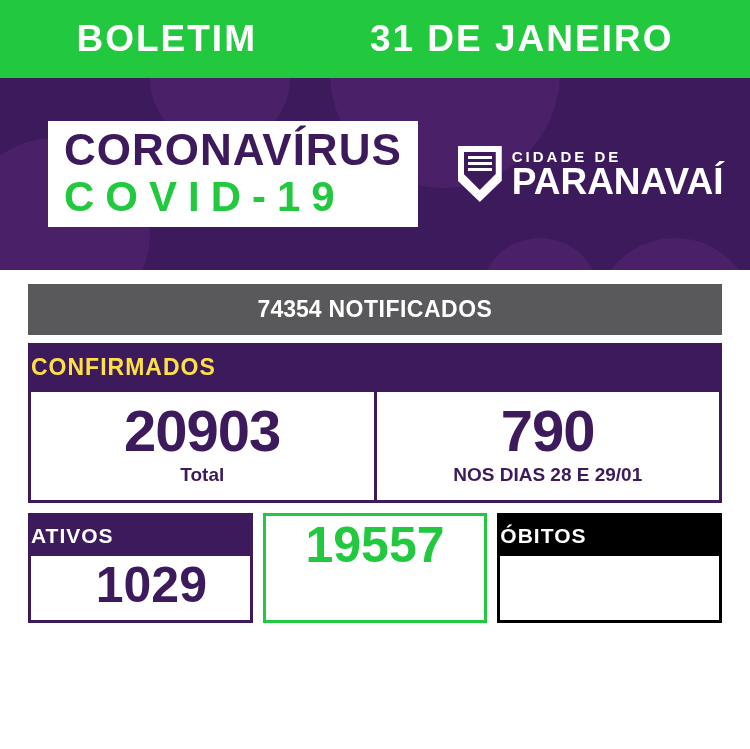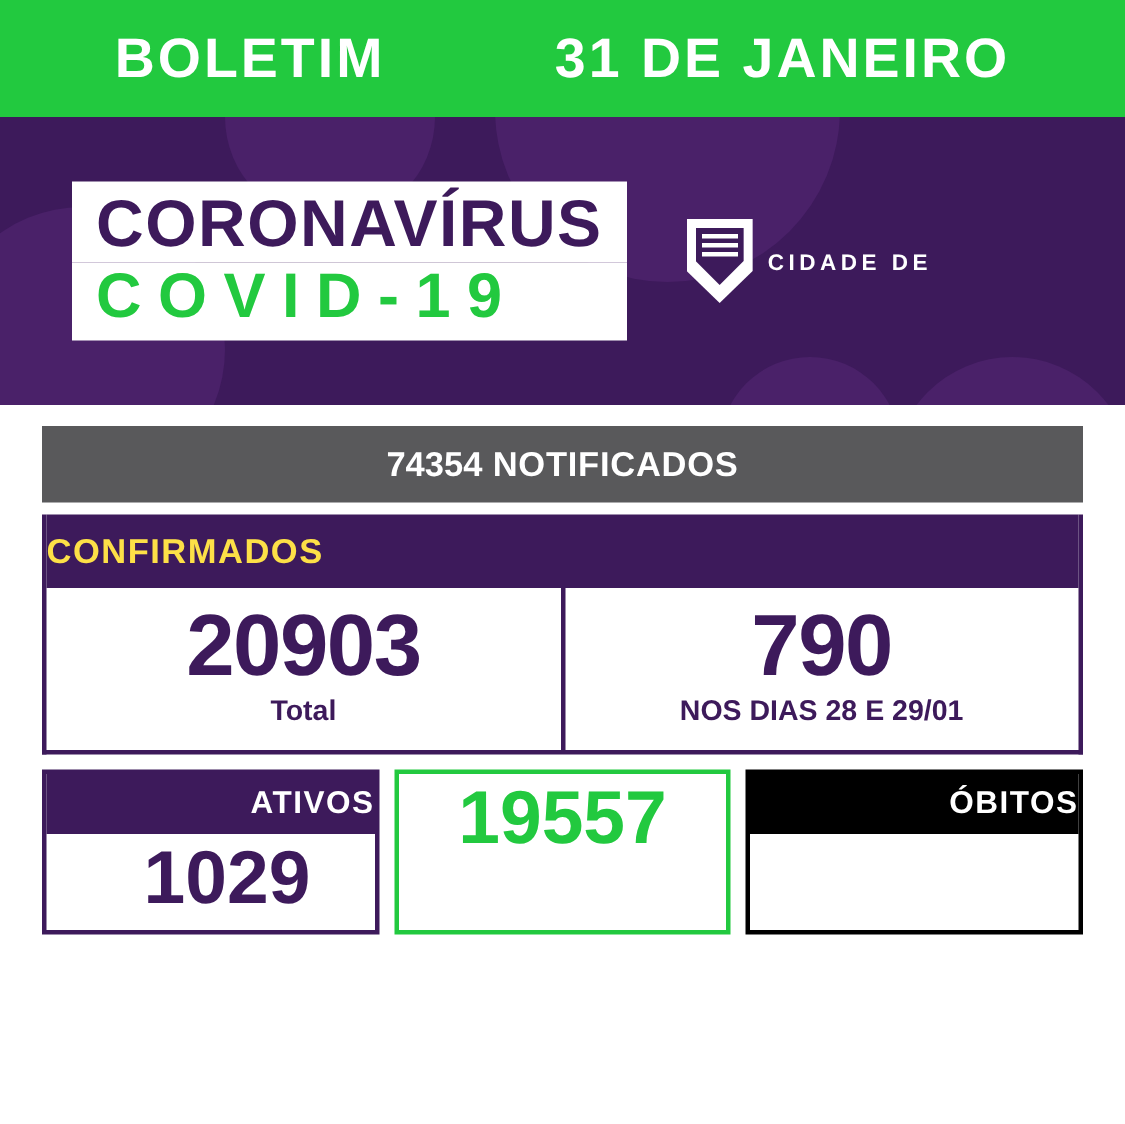--- a/index.html
+++ b/index.html
@@ -178,21 +178,21 @@
   }
 
   .bottom {
     display: flex;
     gap: 10px;
     margin-top: 10px;
   }
   .bcard { flex: 1; border: 3px solid; }
   .bhead {
     color: #ffffff;
-    text-align: right;
+    text-align: left;
     font-size: 21px;
     font-weight: bold;
     padding: 8px 0;
     letter-spacing: 1px;
   }
   .bnum {
     text-align: center;
     font-size: 50px;
     font-weight: bold;
     padding: 4px 0 10px 0;
@@ -239,20 +239,21 @@
     <div class="logo-block">
       <div class="crest">
         <div class="crest-bars">
           <span></span>
             <span></span>
             <span></span>
         </div>
       </div>
       <div class="city-text">
         <div class="city-small">CIDADE DE</div>
+        <div class="city-big">PARANAVAÍ</div>
       </div>
     </div>
   </div>
 </div>
 
 <div class="data">
 
   <div class="notificados">
     <span class="num">74354</span>
     <span>NOTIFICADOS</span>

